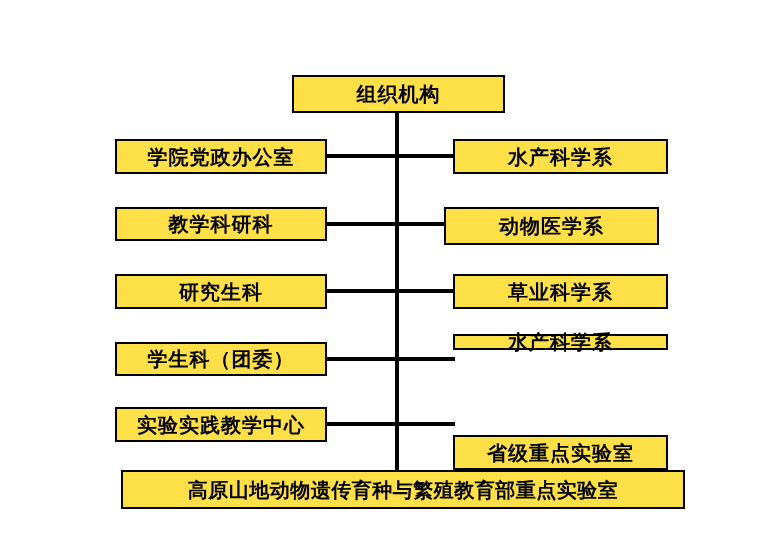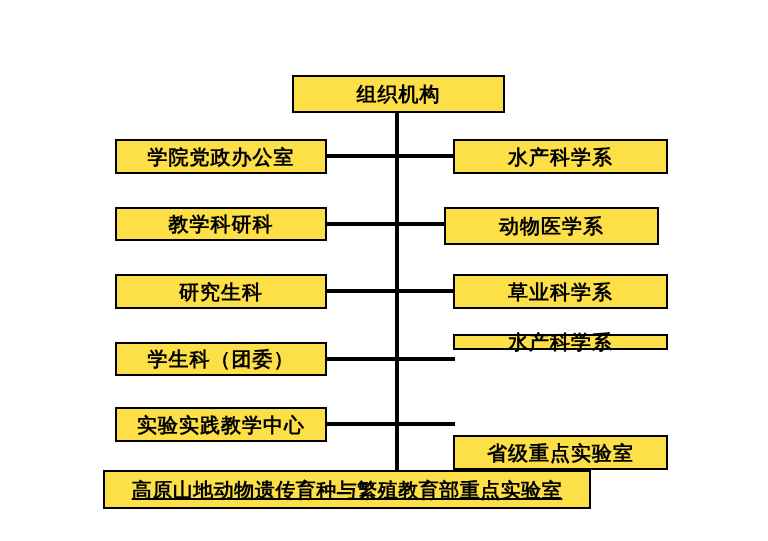--- a/index.html
+++ b/index.html
@@ -92,17 +92,17 @@
   <div class="node" style="left:453px; top:274px; width:215px; height:35px;">
     <span class="label">草业科学系</span>
   </div>
   <div class="node" style="left:453px; top:334px; width:215px; height:16px;">
     <span class="label">水产科学系</span>
   </div>
   <div class="node" style="left:453px; top:407px; width:215px; height:35px;margin-top:28px;">
     <span class="label">省级重点实验室</span>
   </div>
 
-  <div class="node wide" style="left:103px; top:470px; width:488px; height:39px;text-decoration:underline;">
+  <div class="node wide" style="left:121px; top:470px; width:564px; height:39px;">
     <span class="label">高原山地动物遗传育种与繁殖教育部重点实验室</span>
   </div>
 
 </div>
 
 </body></html>

